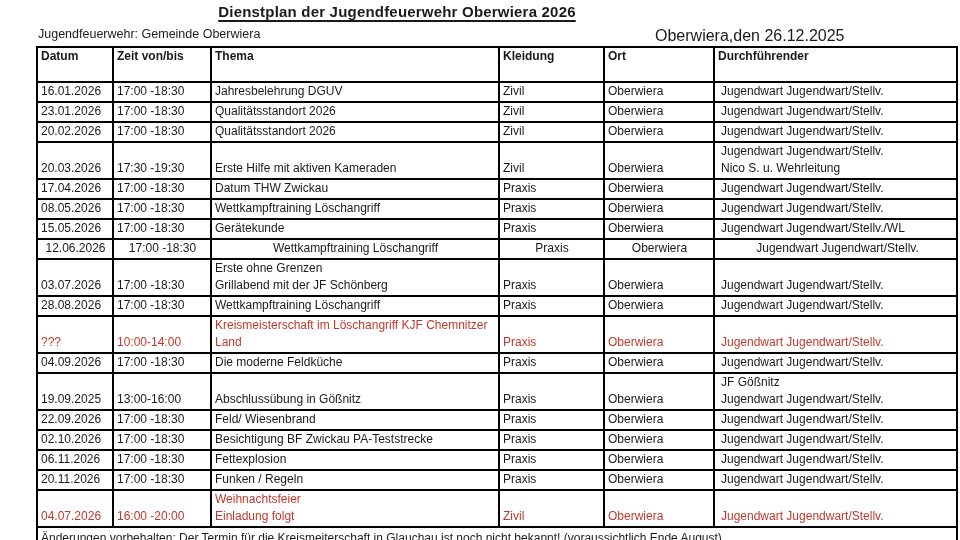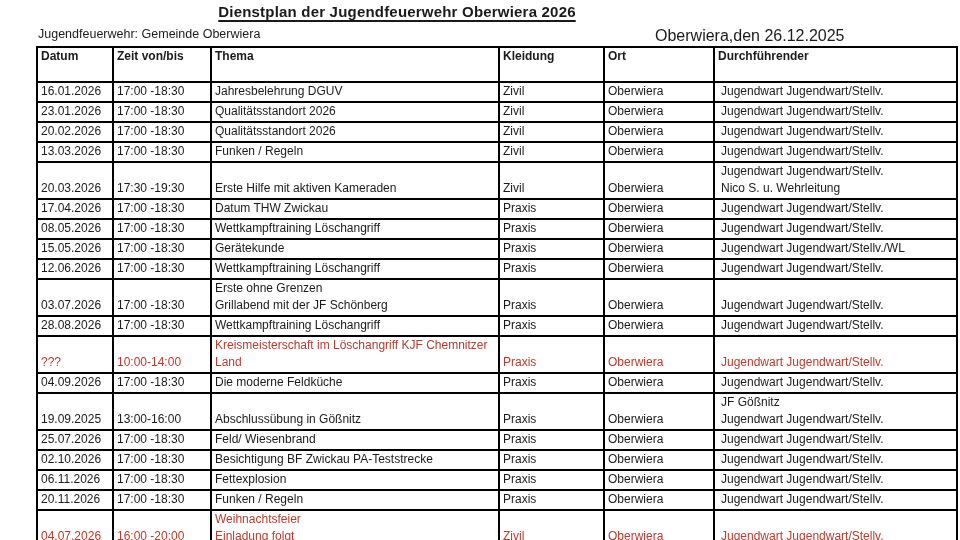--- a/index.html
+++ b/index.html
@@ -84,32 +84,20 @@
         <td class="c-zeit">17:00 -18:30</td>
         <td class="c-thema">
           <div>Qualitätsstandort 2026</div>
         </td>
         <td class="c-kleidung">Zivil</td>
         <td class="c-ort">Oberwiera</td>
         <td class="c-durch">
           <div>Jugendwart Jugendwart/Stellv.</div>
         </td>
       </tr>
-      <tr style="height: 18px;">
-        <td class="c-datum">13.03.2026</td>
-        <td class="c-zeit">17:00 -18:30</td>
-        <td class="c-thema">
-          <div>Funken / Regeln</div>
-        </td>
-        <td class="c-kleidung">Zivil</td>
-        <td class="c-ort">Oberwiera</td>
-        <td class="c-durch">
-          <div>Jugendwart Jugendwart/Stellv.</div>
-        </td>
-      </tr>
       <tr style="height: 37px;">
         <td class="c-datum">20.03.2026</td>
         <td class="c-zeit">17:30 -19:30</td>
         <td class="c-thema">
           <div>Erste Hilfe mit aktiven Kameraden</div>
         </td>
         <td class="c-kleidung">Zivil</td>
         <td class="c-ort">Oberwiera</td>
         <td class="c-durch">
           <div>Jugendwart Jugendwart/Stellv.</div>
@@ -145,21 +133,21 @@
         <td class="c-zeit">17:00 -18:30</td>
         <td class="c-thema">
           <div>Gerätekunde</div>
         </td>
         <td class="c-kleidung">Praxis</td>
         <td class="c-ort">Oberwiera</td>
         <td class="c-durch">
           <div>Jugendwart Jugendwart/Stellv./WL</div>
         </td>
       </tr>
-      <tr style="height: 18px;">
+      <tr style="height: 18px; text-align: center;">
         <td class="c-datum">12.06.2026</td>
         <td class="c-zeit">17:00 -18:30</td>
         <td class="c-thema">
           <div>Wettkampftraining Löschangriff</div>
         </td>
         <td class="c-kleidung">Praxis</td>
         <td class="c-ort">Oberwiera</td>
         <td class="c-durch">
           <div>Jugendwart Jugendwart/Stellv.</div>
         </td>
@@ -221,21 +209,21 @@
           <div>Abschlussübung in Gößnitz</div>
         </td>
         <td class="c-kleidung">Praxis</td>
         <td class="c-ort">Oberwiera</td>
         <td class="c-durch">
           <div>JF Gößnitz</div>
           <div>Jugendwart Jugendwart/Stellv.</div>
         </td>
       </tr>
       <tr style="height: 18px;">
-        <td class="c-datum">25.07.2026</td>
+        <td class="c-datum">22.09.2026</td>
         <td class="c-zeit">17:00 -18:30</td>
         <td class="c-thema">
           <div>Feld/ Wiesenbrand</div>
         </td>
         <td class="c-kleidung">Praxis</td>
         <td class="c-ort">Oberwiera</td>
         <td class="c-durch">
           <div>Jugendwart Jugendwart/Stellv.</div>
         </td>
       </tr>

